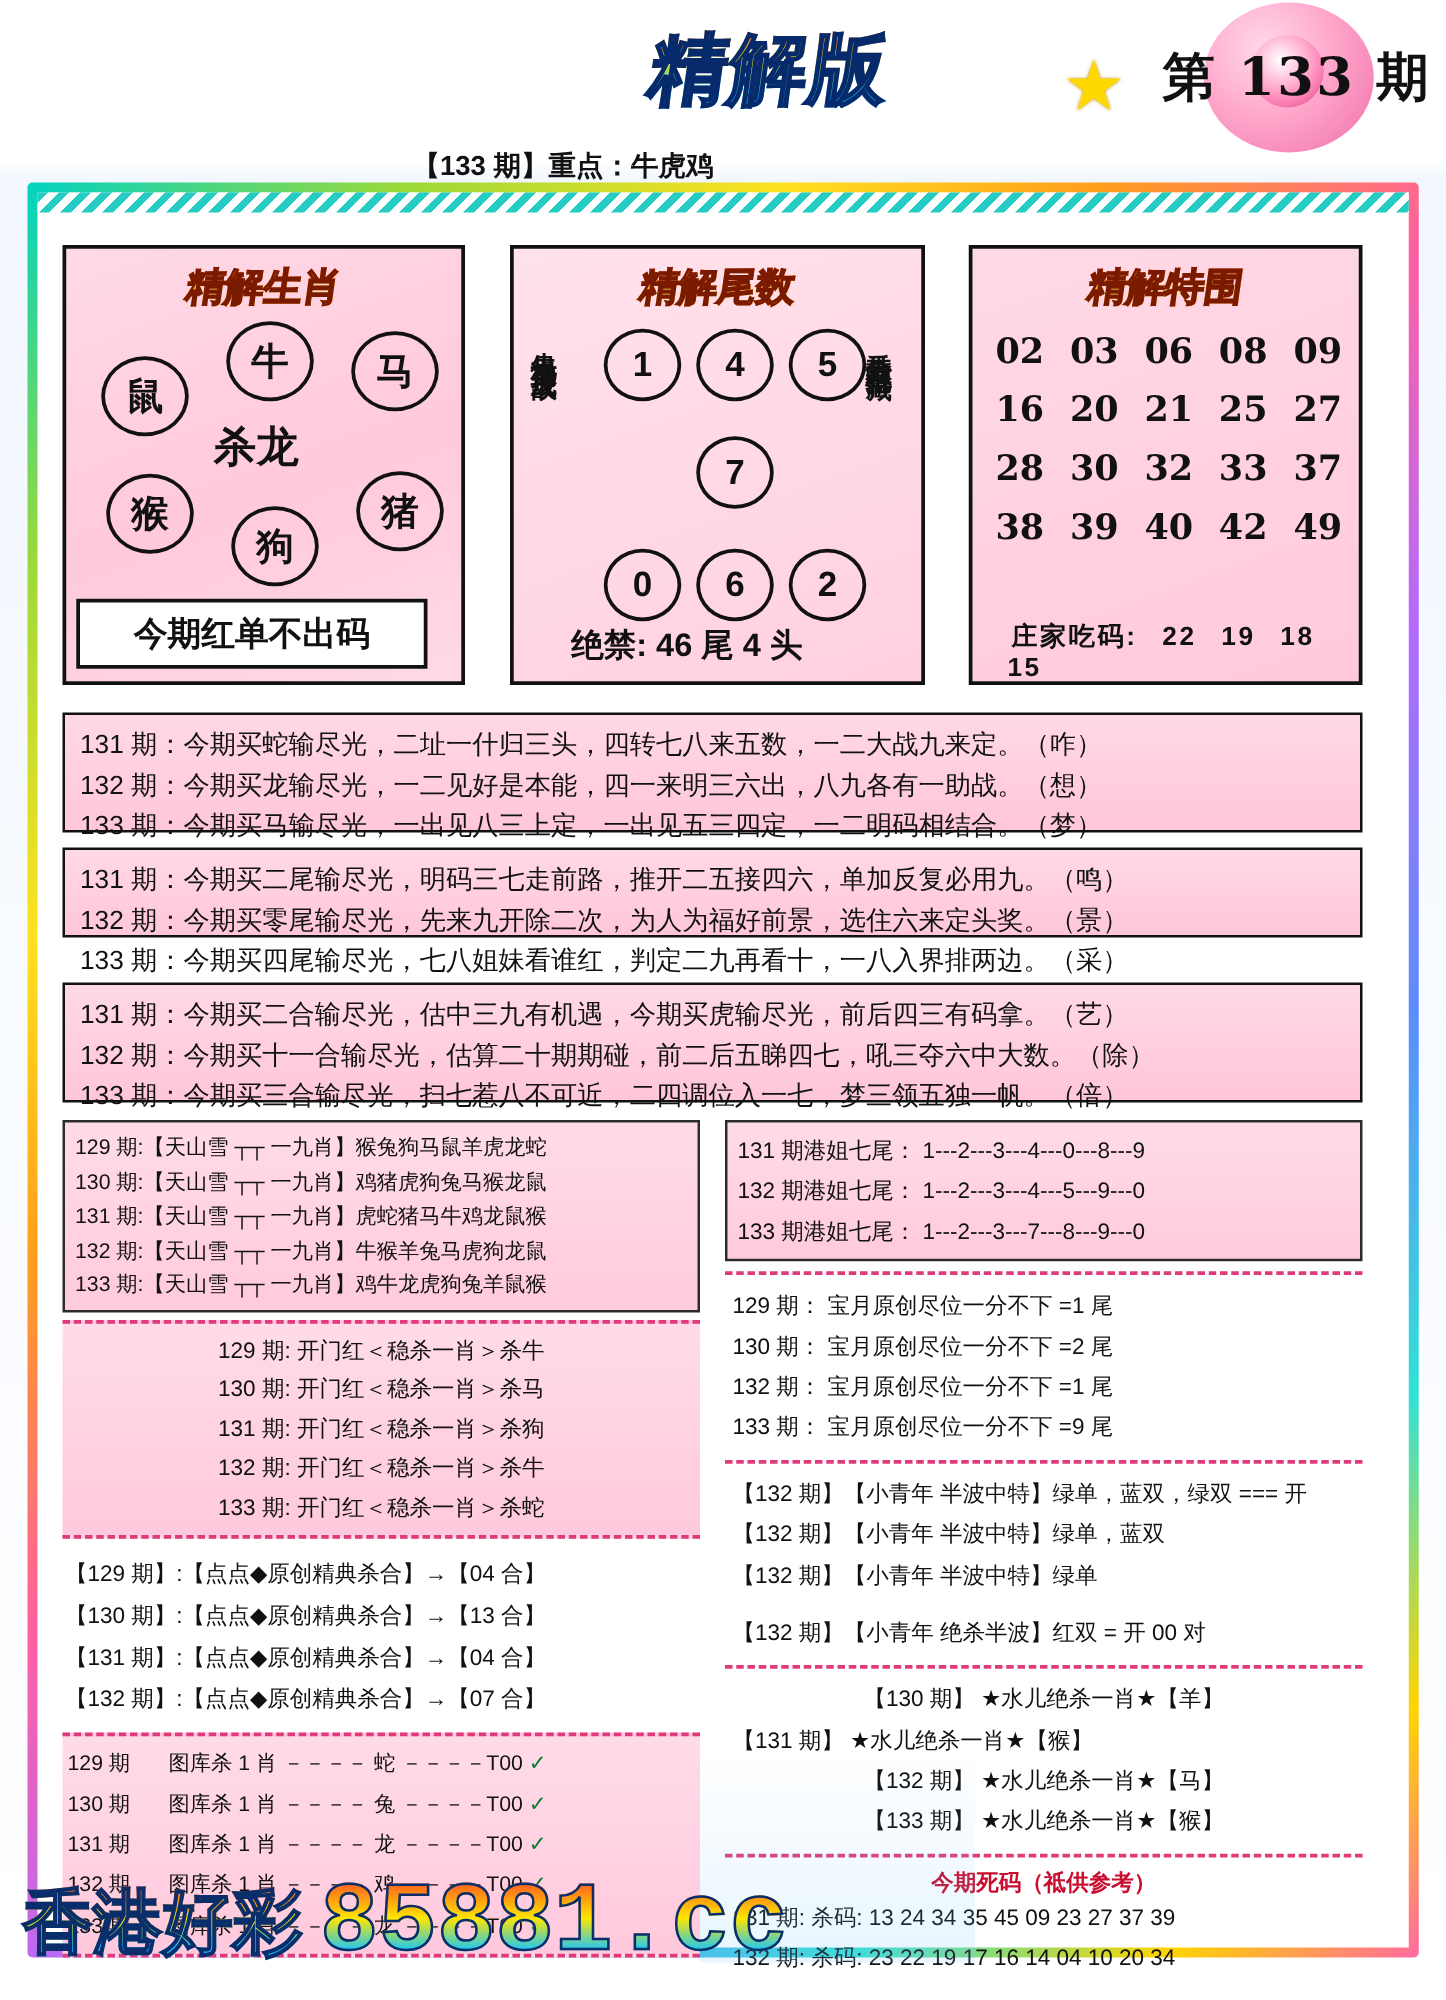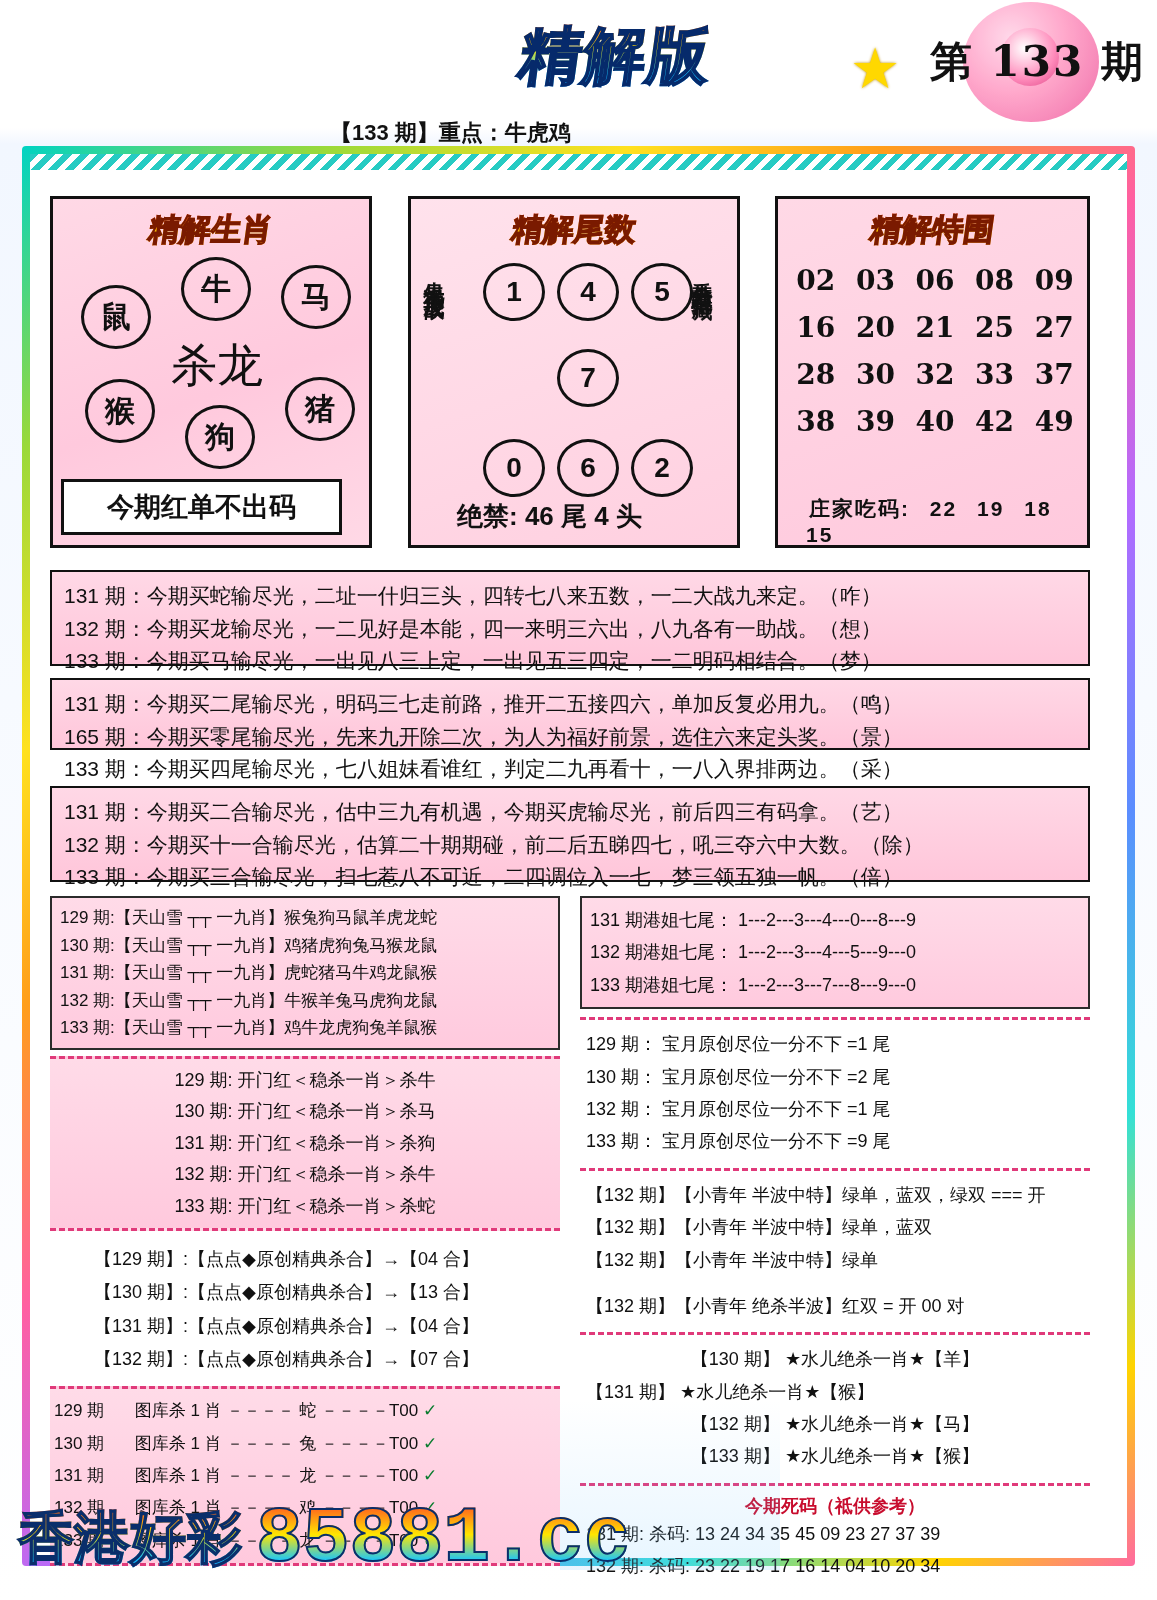--- a/index.html
+++ b/index.html
@@ -78,21 +78,21 @@
     -webkit-background-clip:text;background-clip:text;color:transparent;
     -webkit-text-stroke:1.2px #7a1a00;
     transform:skewX(-8deg);
   }
   .zcircle{
     position:absolute;width:64px;height:58px;border:3px solid #111;border-radius:50%;
     display:flex;align-items:center;justify-content:center;font-size:30px;font-weight:bold;
     color:#111;background:transparent;
   }
   .kill{
-    position:absolute;left:118px;top:136px;font-size:46px;font-weight:normal;color:#111;
+    position:absolute;left:118px;top:136px;font-size:34px;font-weight:bold;color:#111;
     font-family:"DejaVu Serif","Liberation Serif",serif;
   }
   .no-red{
     position:absolute;left:8px;top:280px;width:275px;height:50px;border:3px solid #111;
     background:#ffffff;display:flex;align-items:center;justify-content:center;
     font-size:27px;font-weight:bold;color:#111;
   }
   .tcircle{
     position:absolute;width:56px;height:52px;border:3px solid #111;border-radius:50%;
     display:flex;align-items:center;justify-content:center;font-size:28px;font-weight:bold;color:#111;
@@ -248,21 +248,21 @@
 </div>
 
 <div class="tblock" style="top:570px;height:96px">
   <div class="tline">131 期：今期买蛇输尽光，二址一什归三头，四转七八来五数，一二大战九来定。（咋）</div>
   <div class="tline">132 期：今期买龙输尽光，一二见好是本能，四一来明三六出，八九各有一助战。（想）</div>
   <div class="tline">133 期：今期买马输尽光，一出见八三上定，一出见五三四定，一二明码相结合。（梦）</div>
 </div>
 
 <div class="tblock" style="top:678px;height:72px">
   <div class="tline">131 期：今期买二尾输尽光，明码三七走前路，推开二五接四六，单加反复必用九。（鸣）</div>
-  <div class="tline">165 期：今期买零尾输尽光，先来九开除二次，为人为福好前景，选住六来定头奖。（景）</div>
+  <div class="tline">132 期：今期买零尾输尽光，先来九开除二次，为人为福好前景，选住六来定头奖。（景）</div>
   <div class="tline">133 期：今期买四尾输尽光，七八姐妹看谁红，判定二九再看十，一八入界排两边。（采）</div>
 </div>
 
 <div class="tblock" style="top:786px;height:96px">
   <div class="tline">131 期：今期买二合输尽光，估中三九有机遇，今期买虎输尽光，前后四三有码拿。（艺）</div>
   <div class="tline">132 期：今期买十一合输尽光，估算二十期期碰，前二后五睇四七，吼三夺六中大数。（除）</div>
   <div class="tline">133 期：今期买三合输尽光，扫七惹八不可近，二四调位入一七，梦三领五独一帆。（倍）</div>
 </div>
 
 <div class="lcol">
@@ -275,21 +275,21 @@
   </div>
 
   <div class="dashed-box">
     <div class="crow">129 期: 开门红＜稳杀一肖＞杀牛</div>
     <div class="crow">130 期: 开门红＜稳杀一肖＞杀马</div>
     <div class="crow">131 期: 开门红＜稳杀一肖＞杀狗</div>
     <div class="crow">132 期: 开门红＜稳杀一肖＞杀牛</div>
     <div class="crow">133 期: 开门红＜稳杀一肖＞杀蛇</div>
   </div>
 
-  <div style="margin-top:8px;padding:4px 2px;margin-left:42px;">
+  <div style="margin-top:8px;padding:4px 2px;">
     <div class="krow">【129 期】:【点点◆原创精典杀合】→【04 合】</div>
     <div class="krow">【130 期】:【点点◆原创精典杀合】→【13 合】</div>
     <div class="krow">【131 期】:【点点◆原创精典杀合】→【04 合】</div>
     <div class="krow">【132 期】:【点点◆原创精典杀合】→【07 合】</div>
   </div>
 
   <div class="dashed-box">
     <div class="trow">
       <span>129 期</span>
       <span style="margin-left:26px">图库杀 1 肖</span>

